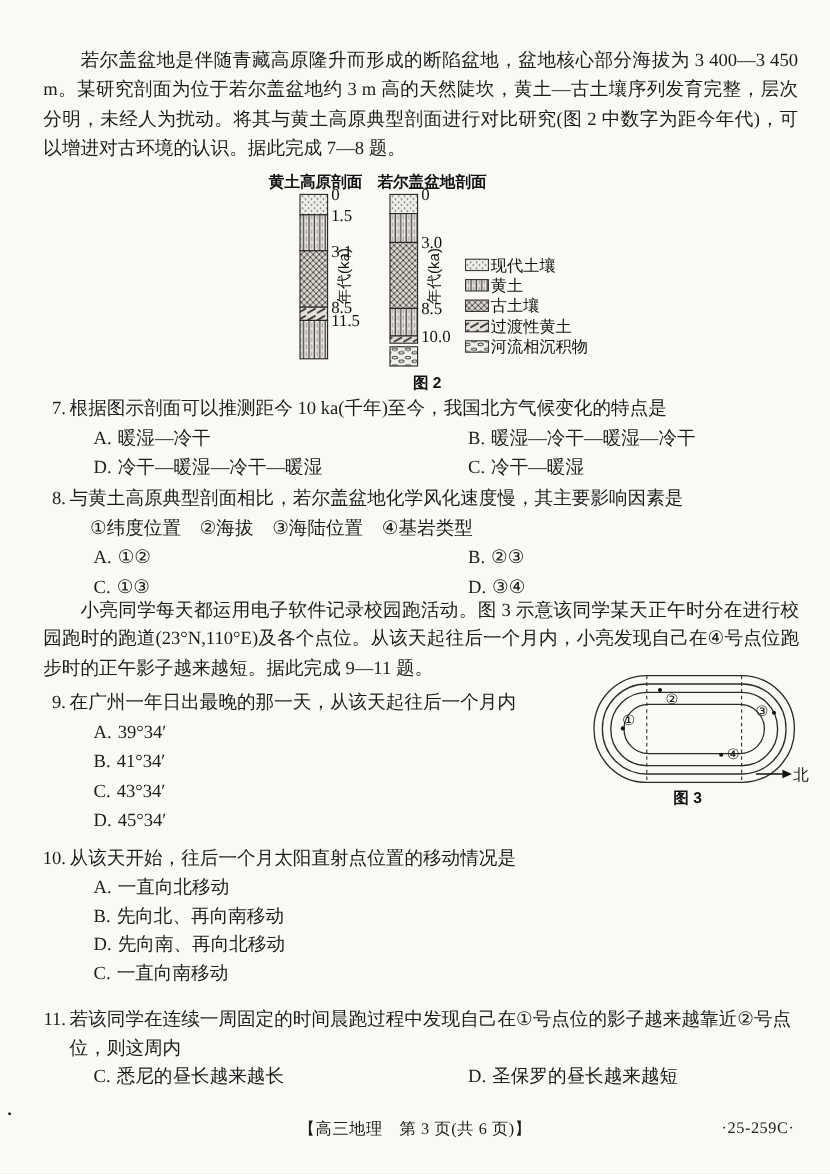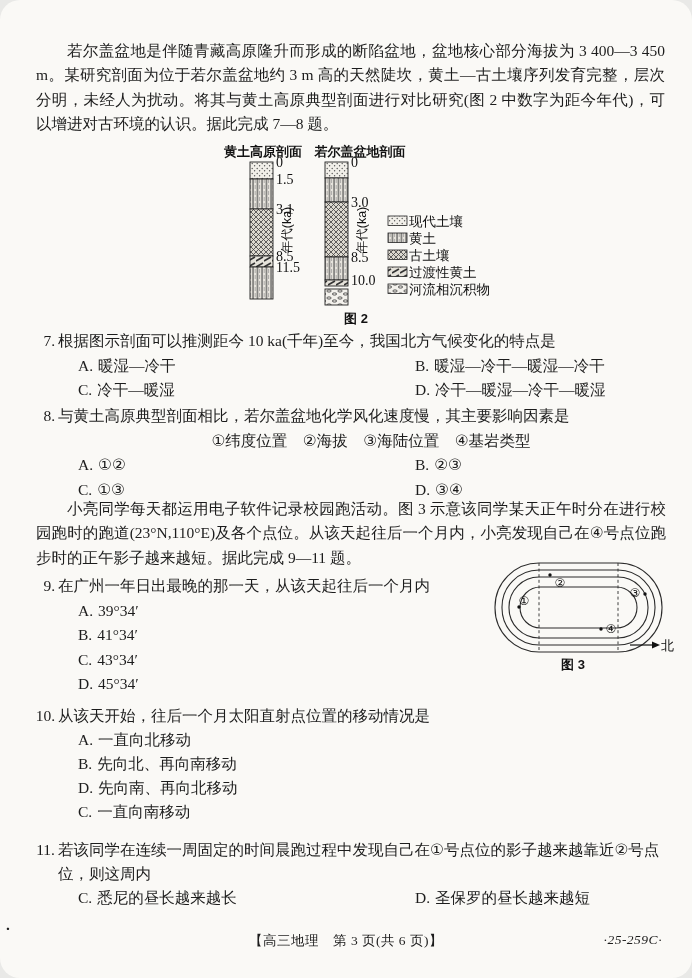--- a/index.html
+++ b/index.html
@@ -1,41 +1,40 @@
 <!DOCTYPE html>
 <html lang="zh"><head>
 <meta charset="utf-8">
 <style>
   html,body{margin:0;padding:0;background:#e9e9e7;}
   .page{
     position:relative;width:692px;height:978px;margin:0 auto;
     background:#faf9f6;color:#1c1c1c;overflow:hidden;
     font-family:"Liberation Serif","DejaVu Serif","DejaVu Sans",serif;
     font-size:15.5px;
-    border-radius:20px;
   }
   .para{position:absolute;left:36px;width:629px;margin:0;
     line-height:24.3px;text-align:justify;text-indent:2em;}
   #intro1{top:39px;}
   #intro2{top:497px;width:630px;}
   #fig2{position:absolute;left:216px;top:142px;margin:0;}
   #fig3{position:absolute;left:480px;top:558px;margin:0;}
   .question{position:absolute;left:30px;width:637px;line-height:24.5px;}
   #q10{line-height:24px;}
   #q11{line-height:24.2px;margin-top:12px;}
   .stem{display:flex;}
   .qnum{flex:none;width:25px;text-align:right;padding-right:3px;}
   .qtext{flex:1;}
-  .subline{padding-left:45px;text-align:center;}
+  .subline{padding-left:45px;}
   .opt-row{padding-left:48px;}
-  .opt-row.two{display:grid;grid-template-columns:312px 1fr;gap:25px;}
+  .opt-row.two{display:grid;grid-template-columns:312px 1fr;}
   .optlabel{margin-right:5px;}
   footer{position:absolute;left:0;right:0;top:932px;text-align:center;
     font-size:13.5px;letter-spacing:0.5px;}
-  .fr{position:absolute;right:30px;top:0;font-size:13.5px;font-style:italic;}
+  .fr{position:absolute;right:30px;top:0;font-size:13.5px;}
   .stray{position:absolute;left:6px;top:916px;font-weight:bold;}
   
   .ftitle{font:bold 13px "Liberation Sans","DejaVu Sans",sans-serif;fill:#111;}
   .ftick{font:14px "Liberation Serif","DejaVu Serif",serif;fill:#111;}
   .faxis{font:12.5px "Liberation Sans","DejaVu Sans",sans-serif;fill:#111;}
   .fleg{font:13.5px "Liberation Serif","DejaVu Serif",serif;fill:#111;}
   .fpt{font:12px "DejaVu Sans",sans-serif;fill:#111;}
   .fnorth{font:13px "Liberation Sans","DejaVu Sans",sans-serif;fill:#111;}
 </style>
 </head>
@@ -110,22 +109,22 @@
   <section class="question" id="q7" style="top:329px">
       <div class="stem">
         <span class="qnum">7.</span>
         <span class="qtext">根据图示剖面可以推测距今 10 ka(千年)至今，我国北方气候变化的特点是</span>
       </div>
       <div class="opt-row two">
         <span class="opt"><span class="optlabel">A.</span><span class="opttext">暖湿—冷干</span></span>
         <span class="opt"><span class="optlabel">B.</span><span class="opttext">暖湿—冷干—暖湿—冷干</span></span>
       </div>
       <div class="opt-row two">
+        <span class="opt"><span class="optlabel">D.</span><span class="opttext">冷干—暖湿—冷干—暖湿</span></span>
         <span class="opt"><span class="optlabel">C.</span><span class="opttext">冷干—暖湿</span></span>
-        <span class="opt"><span class="optlabel">D.</span><span class="opttext">冷干—暖湿—冷干—暖湿</span></span>
       </div>
     </section>
   <section class="question" id="q8" style="top:404px">
       <div class="stem">
         <span class="qnum">8.</span>
         <span class="qtext">与黄土高原典型剖面相比，若尔盖盆地化学风化速度慢，其主要影响因素是</span>
       </div>
       <div class="subline">①纬度位置　②海拔　③海陆位置　④基岩类型</div>
       <div class="opt-row two">
         <span class="opt"><span class="optlabel">A.</span><span class="opttext">①②</span></span>

